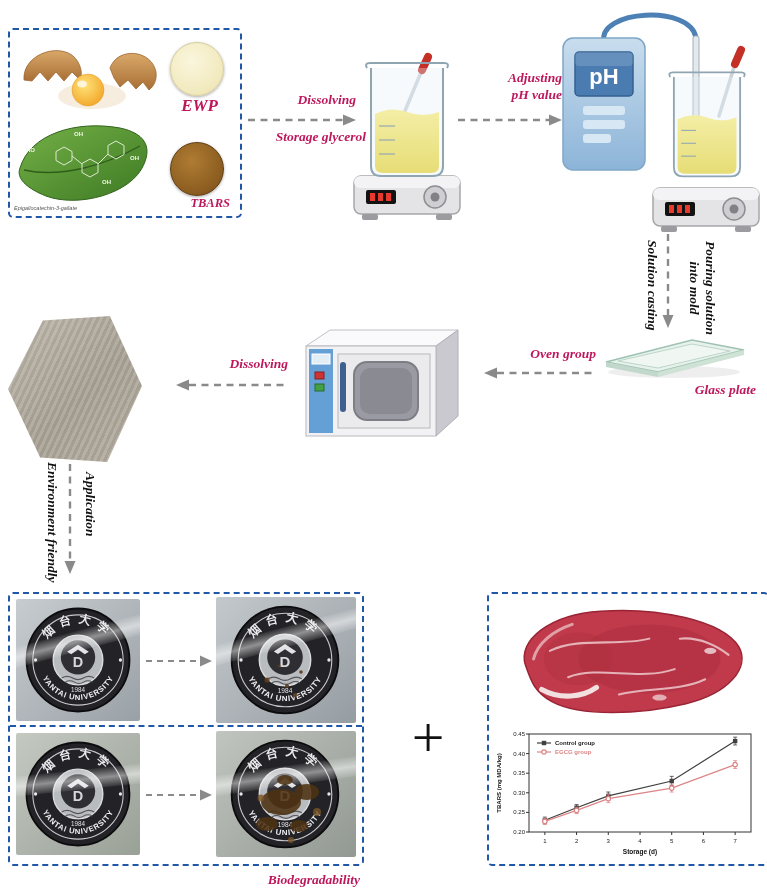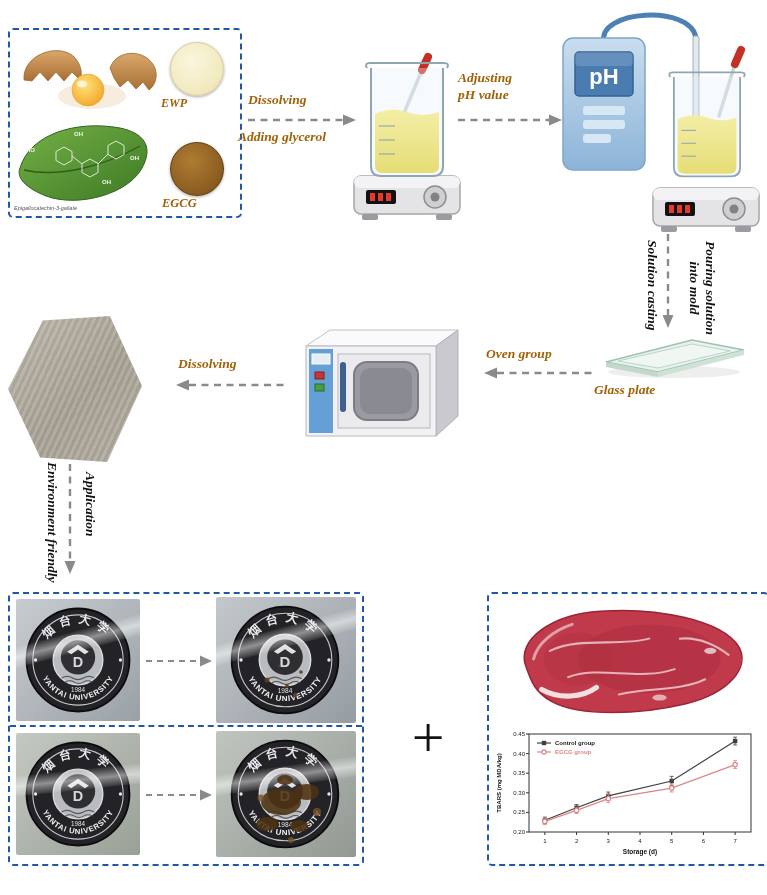--- a/index.html
+++ b/index.html
@@ -1,20 +1,20 @@
 <!DOCTYPE html>
 <html><head>
 <meta charset="utf-8">
 <style>
   html,body{margin:0;padding:0;background:#fff}
   #canvas{position:relative;width:767px;height:895px;background:#fff;
           font-family:"Liberation Serif",serif;overflow:hidden}
   .abs{position:absolute}
   .label{position:absolute;font-style:italic;font-weight:700;font-size:13.5px;
-         color:#a16207;text-align:left;line-height:1.2}
+         color:#be185d;text-align:right;line-height:1.2}
   .vlabel{position:absolute;transform-origin:0 0;transform:rotate(90deg);
           font-style:italic;font-weight:700;font-size:13.5px;color:#111;white-space:nowrap}
   .dashed-box{position:absolute;border:2px dashed #2157a7;border-radius:5px;background:#fff}
   .swatch{position:absolute;border-radius:50%;box-shadow:0 1px 3px rgba(0,0,0,.35)}
   .sample{position:absolute;overflow:hidden;border-radius:2px}
   .film-band{position:absolute;left:-12%;width:124%;height:20px;
              background:linear-gradient(180deg,rgba(255,255,255,.05),rgba(255,255,255,.5),rgba(255,255,255,.08));
              transform:rotate(-15deg)}
   .hexfilm{position:absolute;
            background:linear-gradient(135deg,#c0b9ad,#a9a296 55%,#b5aea1);
@@ -109,21 +109,21 @@
       <path d="M96,34 C104,12 138,16 142,38 C143,46 140,52 135,56 L129,48 L122,55 L114,46 L106,53 L100,44 Z" fill="url(#eggG)" stroke="#9c6a33" stroke-width="0.8"></path>
       <path d="M10,46 C8,18 52,6 64,28 C68,35 68,42 66,46 L58,38 L50,47 L42,38 L34,47 L26,38 L18,47 Z" fill="url(#eggG)" stroke="#9c6a33" stroke-width="0.8"></path>
       <ellipse cx="78" cy="62" rx="34" ry="13" fill="#f6ecdd" opacity="0.95"></ellipse>
       <circle cx="74" cy="56" r="16" fill="url(#yolkG)" stroke="#e09a28" stroke-width="0.5"></circle>
       <ellipse cx="68" cy="50" rx="5" ry="3.5" fill="rgba(255,255,255,0.75)"></ellipse>
     </svg>
 
     <div class="swatch" style="left:160px;top:12px;width:52px;height:52px;
                 background:radial-gradient(circle at 40% 35%,#faf6dd,#f1e9bd 70%,#e2d8a2);
                 border:1px solid #d6cd9c"></div>
-    <div class="label" style="left:151px;top:66px;width:68px;font-size:12px">EWP</div>
+    <div class="label" style="left:140px;top:66px;width:68px;font-size:17px">EWP</div>
 
     <svg class="abs" style="left:2px;top:86px" width="146" height="96" viewBox="0 0 146 96">
       <path d="M8,52 C18,18 64,4 108,12 C132,17 140,30 132,48 C120,78 66,92 34,80 C14,72 4,62 8,52 Z" fill="url(#leafG)" stroke="#33641d" stroke-width="1"></path>
       <path d="M12,54 C48,62 92,50 128,30" fill="none" stroke="#2f5e1b" stroke-width="1.4"></path>
       <g stroke="#eef2e2" stroke-width="1" fill="none" opacity="0.9">
         <path d="M52,31 l8,4.5 l0,9 l-8,4.5 l-8,-4.5 l0,-9 Z"></path>
         <path d="M78,43 l8,4.5 l0,9 l-8,4.5 l-8,-4.5 l0,-9 Z"></path>
         <path d="M104,25 l8,4.5 l0,9 l-8,4.5 l-8,-4.5 l0,-9 Z"></path>
         <line x1="60" y1="40" x2="70" y2="48"></line>
         <line x1="86" y1="48" x2="96" y2="38"></line>
@@ -133,29 +133,29 @@
         <text x="62" y="20">OH</text>
         <text x="90" y="68">OH</text>
         <text x="118" y="44">OH</text>
       </g>
       <text x="2" y="94" font-size="5.5" font-style="italic" fill="#555">Epigallocatechin-3-gallate</text>
     </svg>
 
     <div class="swatch" style="left:160px;top:112px;width:52px;height:52px;
                 background:radial-gradient(circle at 40% 35%,#b07c33,#8a5c1f 70%,#6f4716);
                 border:1px solid #5e3c12"></div>
-    <div class="label" style="left:152px;top:166px;width:68px;font-size:12.5px">EGCG</div>
+    <div class="label" style="left:152px;top:166px;width:68px;font-size:12.5px">TBARS</div>
   </div>
 
   <div class="label" style="left:248px;top:92px;width:108px">Dissolving</div>
   <svg class="abs" style="left:246px;top:113px" width="112" height="14" viewBox="0 0 112 14">
     <line x1="2" y1="7" x2="97" y2="7" stroke="#8a8a8a" stroke-width="2.4" stroke-dasharray="7 5.5"></line>
     <polygon points="97,1.5 110,7 97,12.5" fill="#8a8a8a"></polygon>
   </svg>
-  <div class="label" style="left:238px;top:129px;width:128px">Adding glycerol</div>
+  <div class="label" style="left:238px;top:129px;width:128px">Storage glycerol</div>
 
   <svg class="abs" style="left:352px;top:48px" width="110" height="176" viewBox="0 0 110 176">
     <g>
         <use href="#stirrer-unit" x="2" y="124"></use>
       </g>
     <g>
       <line x1="50" y1="70" x2="70" y2="22" stroke="#c9d2d8" stroke-width="3.5" stroke-linecap="round"></line>
       <line x1="70" y1="22" x2="76" y2="9" stroke="#c53026" stroke-width="8" stroke-linecap="round"></line>
     </g>
     <g>
@@ -409,14 +409,15 @@
           <circle cx="242.14285714285714" cy="36.57600000000001" r="2.2" fill="#fff" stroke="#dd8585" stroke-width="1.2"></circle>
           <line x1="44" y1="15" x2="58" y2="15" stroke="#404040" stroke-width="1.2"></line>
           <rect x="48.8" y="12.8" width="4.4" height="4.4" fill="#404040"></rect>
           <text x="62" y="17" font-size="6" font-weight="bold" fill="#222">Control group</text>
           <line x1="44" y1="24" x2="58" y2="24" stroke="#dd8585" stroke-width="1.2"></line>
           <circle cx="51" cy="24" r="2.2" fill="#fff" stroke="#dd8585" stroke-width="1.2"></circle>
           <text x="62" y="26" font-size="6" font-weight="bold" fill="#dd8585">EGCG group</text>
         </svg></div>
   </div>
 
+  <div class="label" style="left:8px;top:872px;width:352px">Biodegradability</div>
 
 </div>
 
 </body></html>

